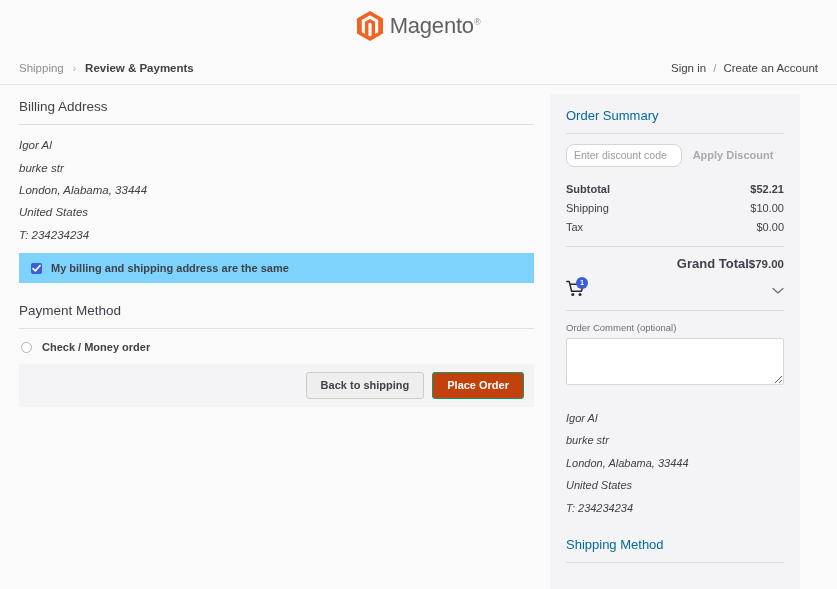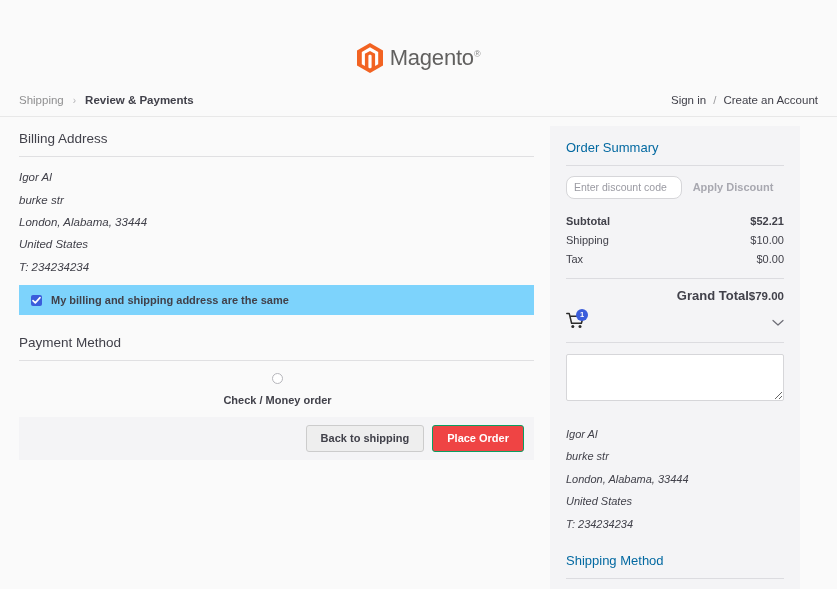--- a/index.html
+++ b/index.html
@@ -16,21 +16,20 @@
     -webkit-font-smoothing: antialiased;
   }
 
   
   .page-header {
     height: 52px;
     display: flex;
     align-items: center;
     justify-content: center;
     background: #fafafa;
-    margin-top: 32px;
   }
   .logo {
     display: flex;
     align-items: center;
     gap: 7px;
   }
   .logo-mark {
     width: 26px;
     height: 30px;
     display: block;
@@ -161,21 +160,20 @@
     color: #41414a;
   }
 
   
   .payment-section { margin-top: 20px; }
   .radio-row {
     display: flex;
     align-items: center;
     gap: 10px;
     padding: 4px 0 2px 2px;
-    flex-direction: column;
   }
   .radio {
     width: 11px;
     height: 11px;
     border: 1px solid #b6b6bb;
     border-radius: 50%;
     background: #ffffff;
     flex: 0 0 11px;
     cursor: pointer;
     box-sizing: border-box;
@@ -204,21 +202,21 @@
     cursor: pointer;
     border: 1px solid transparent;
     line-height: 1;
   }
   .btn-secondary {
     background: #eeeeee;
     border-color: #cccccc;
     color: #41414a;
   }
   .btn-primary {
-    background: #ef4444;
+    background: #c2410c;
     border-color: #0a9e62;
     color: #ffffff;
   }
 
   
   .side-title {
     font-size: 13px;
     font-weight: 400;
     color: #0369a1;
     margin: 0 0 10px 0;
@@ -469,20 +467,21 @@
         <span class="cart-badge">1</span>
       </span>
       <span class="chevron">
         <svg width="12" height="8" viewBox="0 0 12 8" xmlns="http://www.w3.org/2000/svg">
           <path d="M1 1.5 L6 6 L11 1.5" stroke="#6c6c75" stroke-width="1.2" fill="none" stroke-linecap="round" stroke-linejoin="round"></path>
         </svg>
       </span>
     </div>
 
     <div class="comment-block">
+      <label class="comment-label">Order Comment (optional)</label>
       <textarea class="comment-area" placeholder="" style=""></textarea>
     </div>
 
     <div class="ship-to-block">
       <div class="side-address">
         <span class="address-line">Igor Al</span>
         <span class="address-line">burke str</span>
         <span class="address-line">London, Alabama, 33444</span>
         <span class="address-line">United States</span>
         <span class="address-line">T: 234234234</span>

